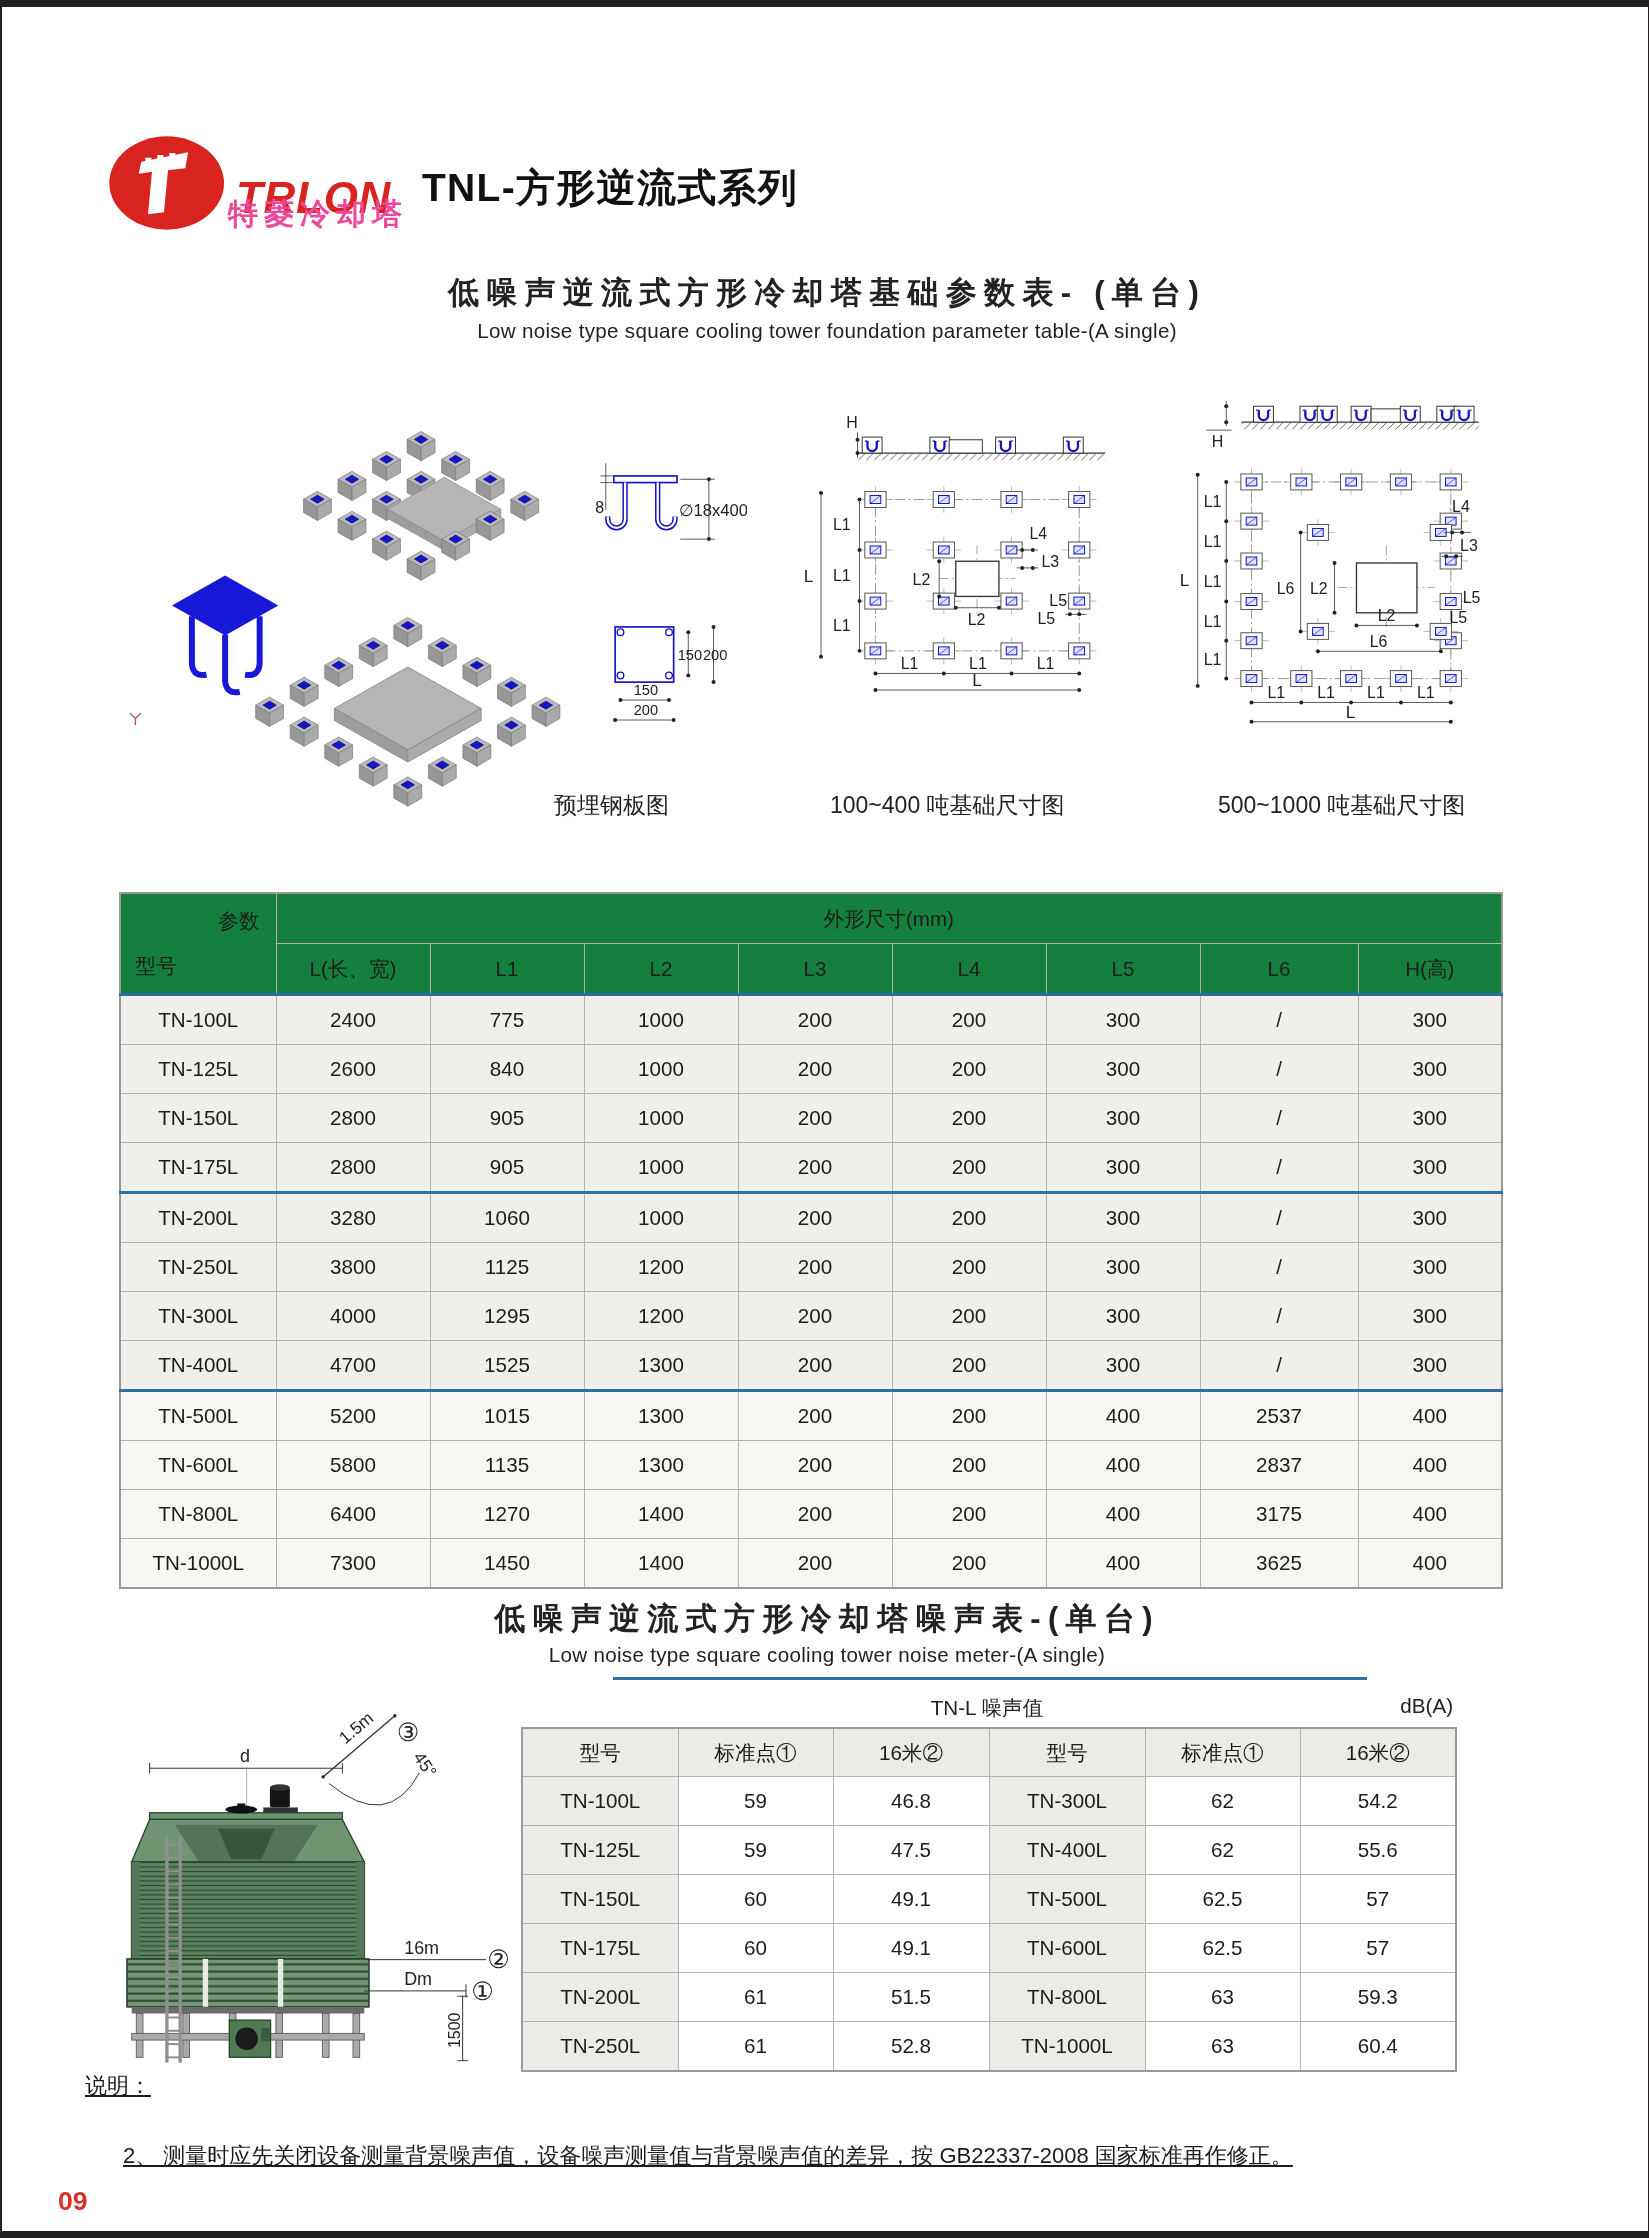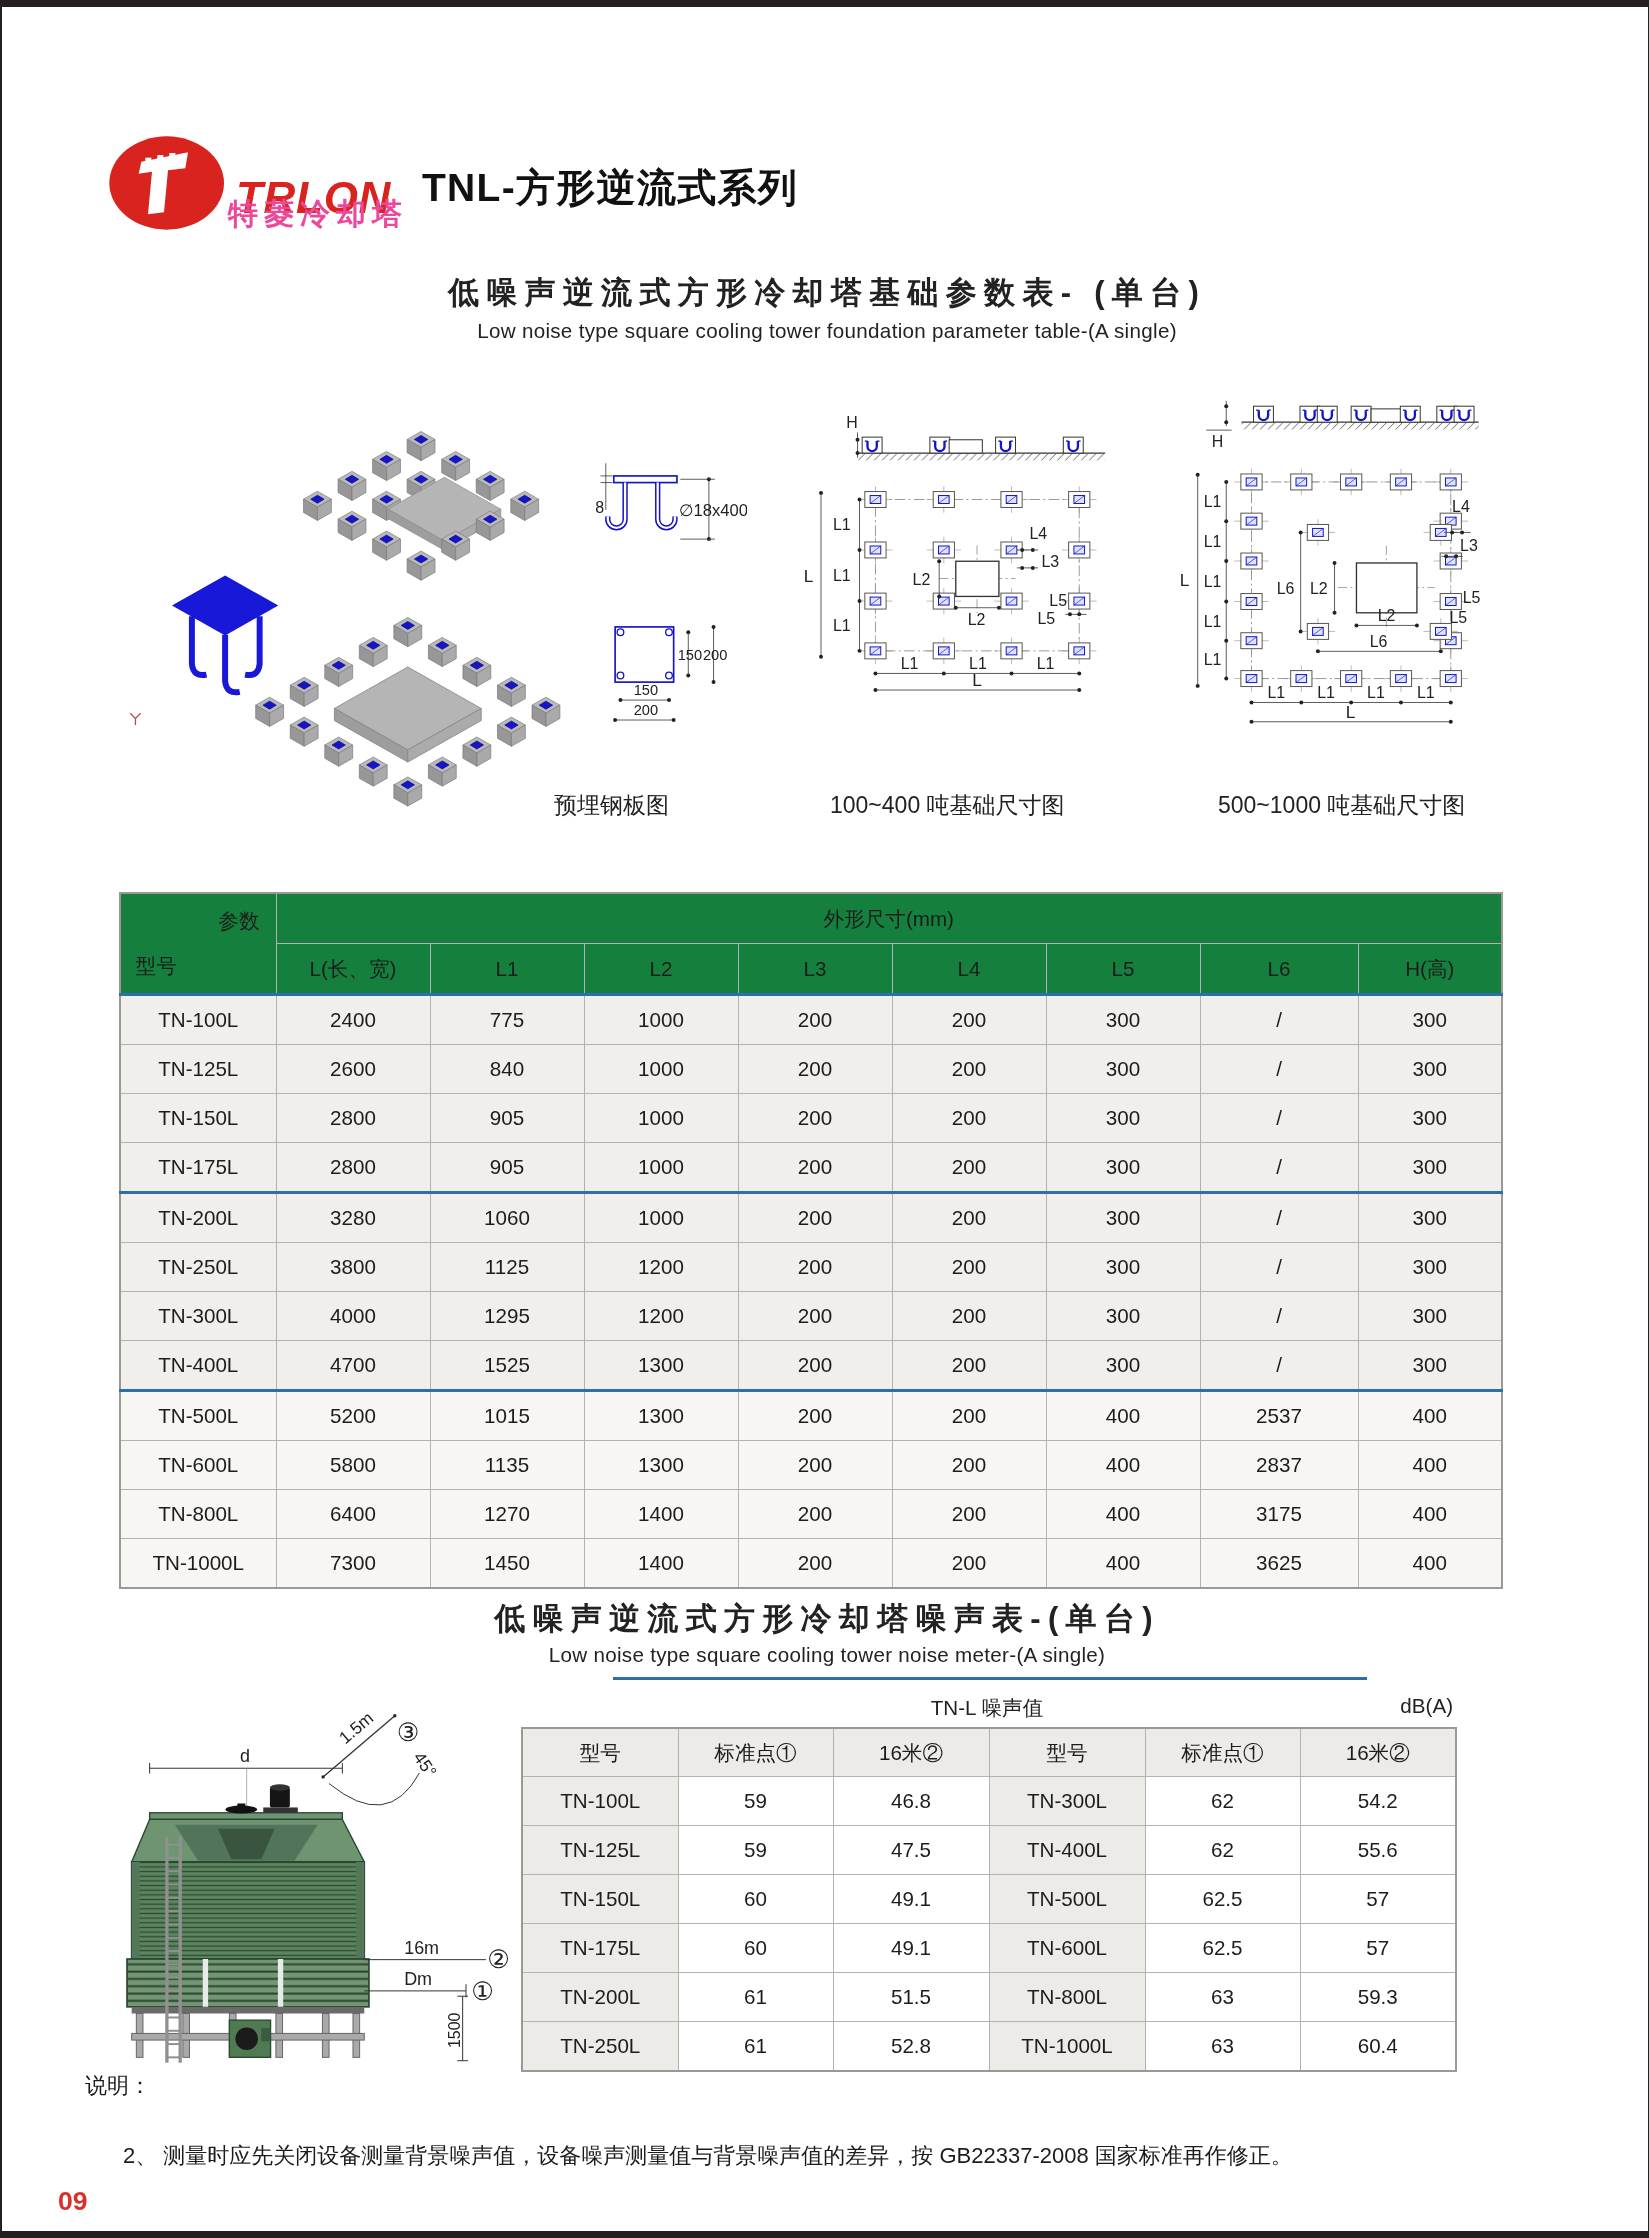--- a/index.html
+++ b/index.html
@@ -25,21 +25,21 @@
   .ftable{border:2px solid #9b9995;}
   .corner{position:relative;background:linear-gradient(to bottom right,#ffffff 49.55%,#b4b2ae 49.55%,#b4b2ae 50.45%,#ffffff 50.45%);}
   .corner .c-top{position:absolute;top:13.3px;right:16px;font-size:20.6px;}
   .corner .c-bot{position:absolute;bottom:13.3px;left:14.6px;font-size:20.6px;}
   .ntable{width:932px;border:2px solid #9b9995;}
   .ntable th,.ntable td{border:1.3px solid #b4b2ae;text-align:center;vertical-align:middle;font-size:20.6px;font-weight:400;padding:0;}
   .ntable thead th{height:47px;background:#edebe7;}
   .ntable tbody td{height:48px;background:#ffffff;}
   .ntable tbody td.mcol{background:#edebe7;}
   .ncap{font-size:20.6px;color:#222;}
-  .notes{font-size:22px;color:#1c1c1c;}
+  .notes{font-size:22px;color:#1c1c1c;text-decoration:underline;}
   .radicand{border-top:1.3px solid #1c1c1c;padding:0 2.7px;}
   .pageno{font-size:26.6px;font-weight:600;color:#d9302a;}
   svg text{font-family:"Liberation Sans",sans-serif;}
 </style>
 </head>
 <body>
 
 <div class="page">
 
   <svg width="0" height="0" style="position:absolute" aria-hidden="true">

